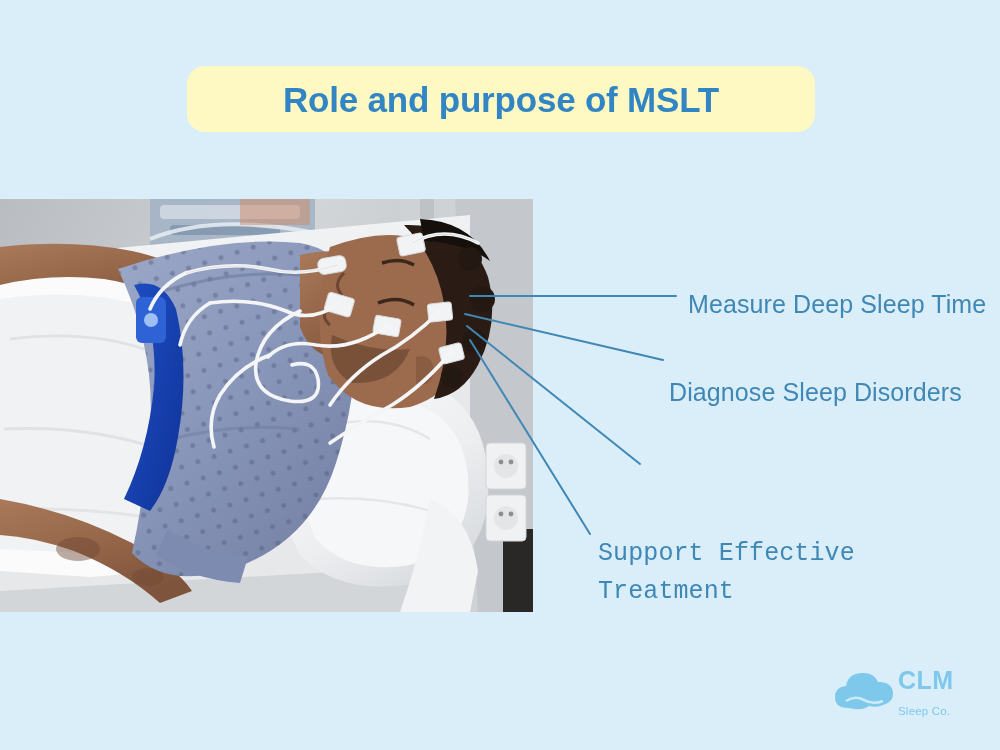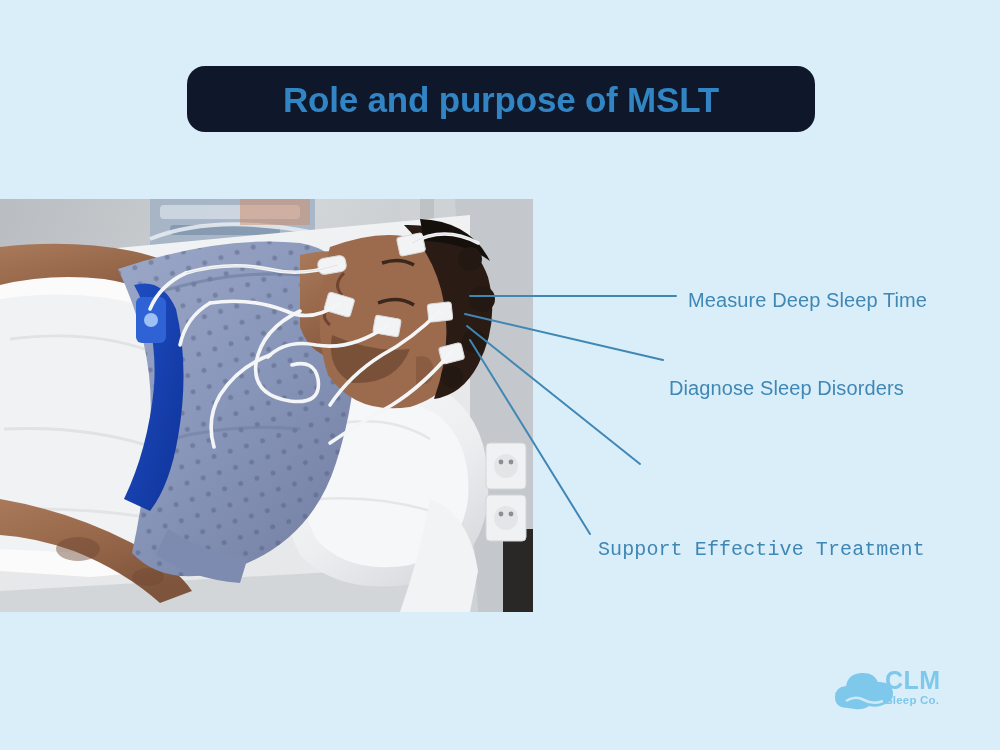--- a/index.html
+++ b/index.html
@@ -23,21 +23,21 @@
     overflow: hidden;
   }
 
   
   #title-card {
     position: absolute;
     left: 187px;
     top: 66px;
     width: 628px;
     height: 66px;
-    background: #0f172a;
+    background: #fef9c3;
     border-radius: 18px;
     display: flex;
     align-items: center;
     justify-content: center;
   }
   #title-text {
     font-size: 35px;
     font-weight: bold;
     color: #3285c4;
     letter-spacing: -0.2px;
@@ -64,21 +64,21 @@
     top: 0;
     width: 1000px;
     height: 750px;
     pointer-events: none;
   }
 
   
   .callout-label {
     position: absolute;
     color: #3f87b5;
-    font-size: 20px;
+    font-size: 25px;
     font-weight: 400;
     letter-spacing: 0.1px;
     line-height: 1.52;
     white-space: pre-line;
   }
   #label-0 { left: 688px; top: 285px; }
   #label-1 { left: 669px; top: 373px; }
   #label-2 { left: 645px; top: 448px; width: 295px; text-align: center; }
   #label-3 { left: 598px; top: 535px; font-family: Liberation Mono, monospace; }
 
@@ -92,38 +92,38 @@
   }
   #logo-mark {
     position: absolute;
     left: 0;
     top: 3px;
     width: 62px;
     height: 40px;
   }
   #logo-wordmark {
     position: absolute;
-    left: 52px;
+    left: 65px;
     top: 0px;
     width: 72px;
   }
   #logo-name {
     font-size: 25px;
     font-weight: bold;
     color: #7ec8ec;
     letter-spacing: 0.5px;
     line-height: 1.05;
   }
   #logo-tagline {
     font-size: 11.5px;
-    font-weight: bold;
+    font-weight: normal;
     color: #7ec8ec;
     letter-spacing: 0.2px;
     line-height: 1.2;
-    margin-top: 1px;
+    margin-top: 12px;
   }
 </style>
 </head>
 <body>
 
 <div id="slide">
 
   <div id="title-card">
     <div id="title-text">Role and purpose of MSLT</div>
   </div>

